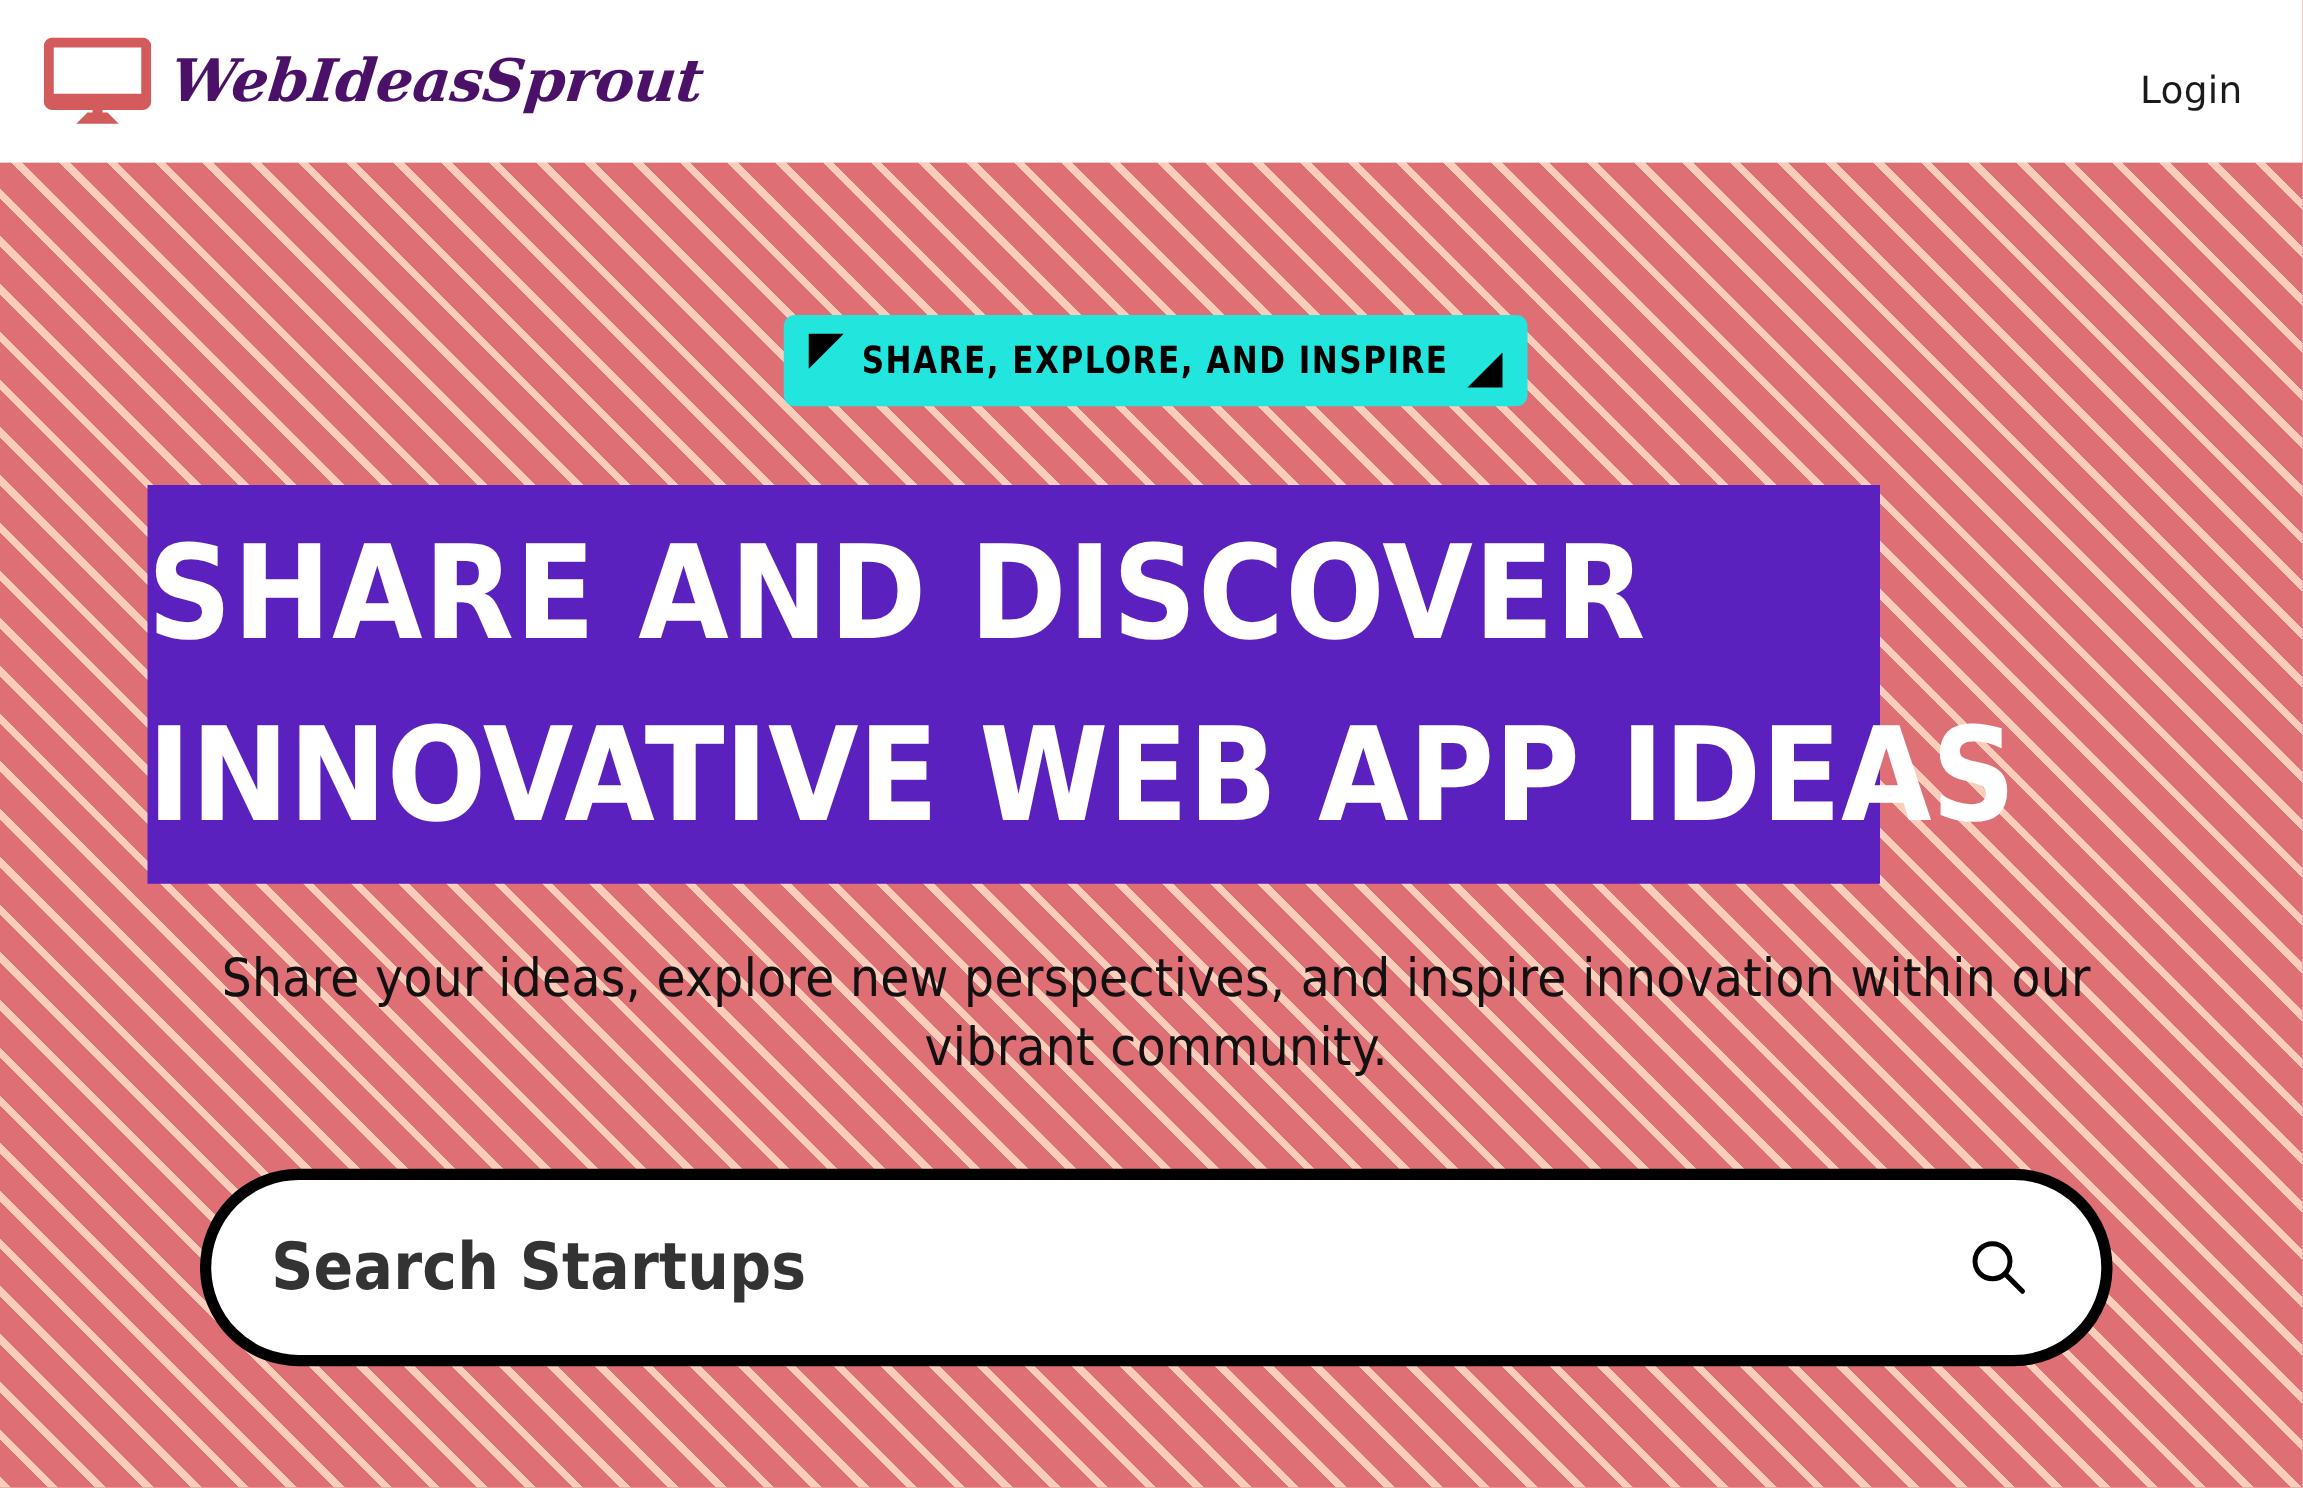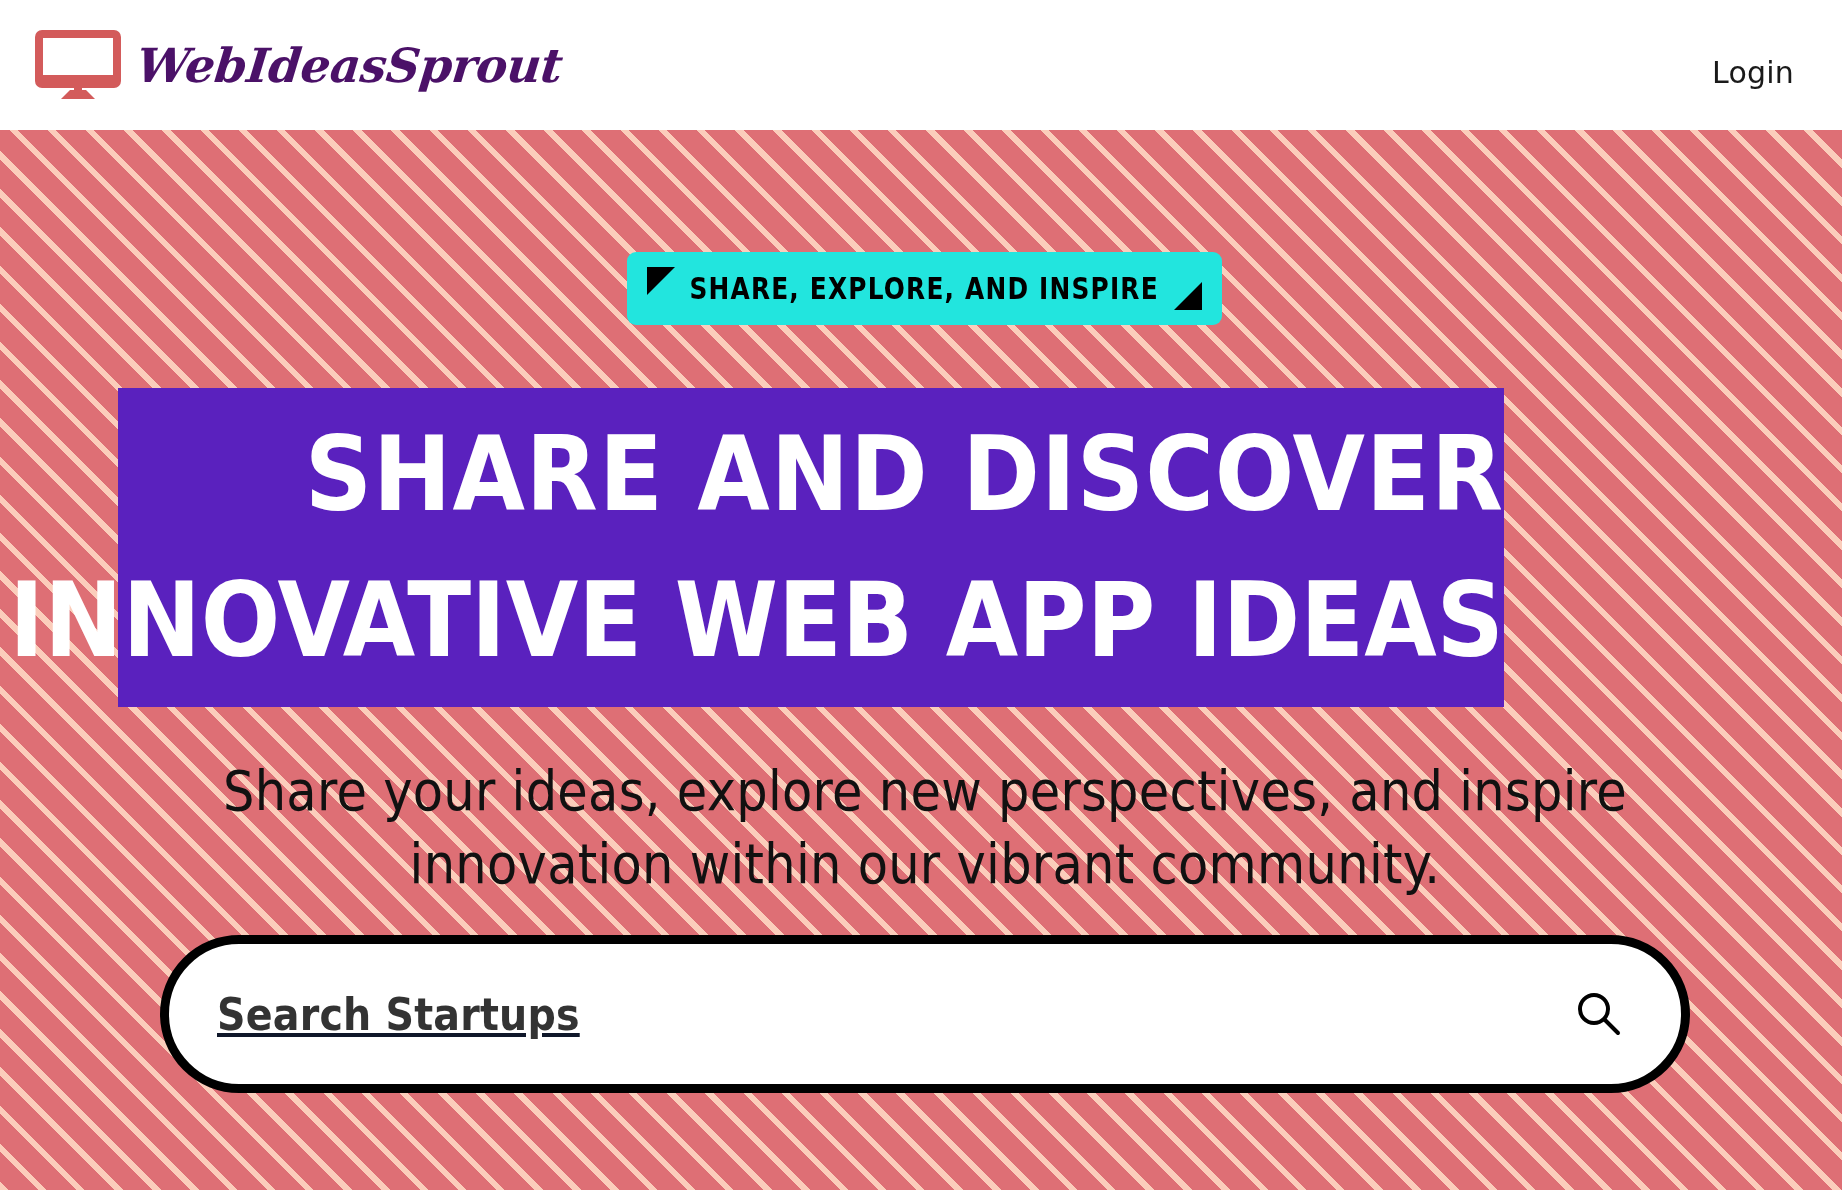--- a/index.html
+++ b/index.html
@@ -139,21 +139,21 @@
   
   .headline-block {
     position: absolute;
     left: 118px;
     top: 258px;
     width: 1386px;
     height: 319px;
     background: #5A21BE;
     display: flex;
     flex-direction: column;
-    align-items: flex-end;
+    align-items: flex-start;
     justify-content: center;
   }
 
   .headline-line {
     font-family: "Liberation Sans Narrow", "DejaVu Sans Condensed", "Liberation Sans", sans-serif;
     font-weight: bold;
     font-size: 104px;
     line-height: 1.03;
     color: #ffffff;
     text-transform: uppercase;
@@ -168,21 +168,21 @@
   }
 
   
   .subtitle {
     position: absolute;
     left: 160px;
     top: 625px;
     width: 1530px;
     text-align: center;
     font-family: "Liberation Sans Narrow", "DejaVu Sans Condensed", "Liberation Sans", sans-serif;
-    font-size: 55px;
+    font-size: 42px;
     line-height: 1.32;
     color: #111111;
     letter-spacing: 0.3px;
   }
 
   
   .search-wrap {
     position: absolute;
     left: 160px;
     top: 805px;
@@ -197,26 +197,25 @@
     padding: 0 52px 0 48px;
   }
 
   .search-input {
     flex: 1 1 auto;
     border: 0;
     outline: none;
     background: transparent;
     font-family: "Liberation Sans Narrow", "DejaVu Sans Condensed", "Liberation Sans", sans-serif;
     font-weight: bold;
-    font-size: 44px;
+    font-size: 52px;
     color: #0f172a;
     letter-spacing: 0.2px;
     padding: 0;
     height: 70px;
-    text-decoration: underline;
   }
   .search-input::placeholder {
     color: #333333;
     opacity: 1;
   }
 
   .search-btn {
     flex: 0 0 auto;
     width: 60px;
     height: 60px;

